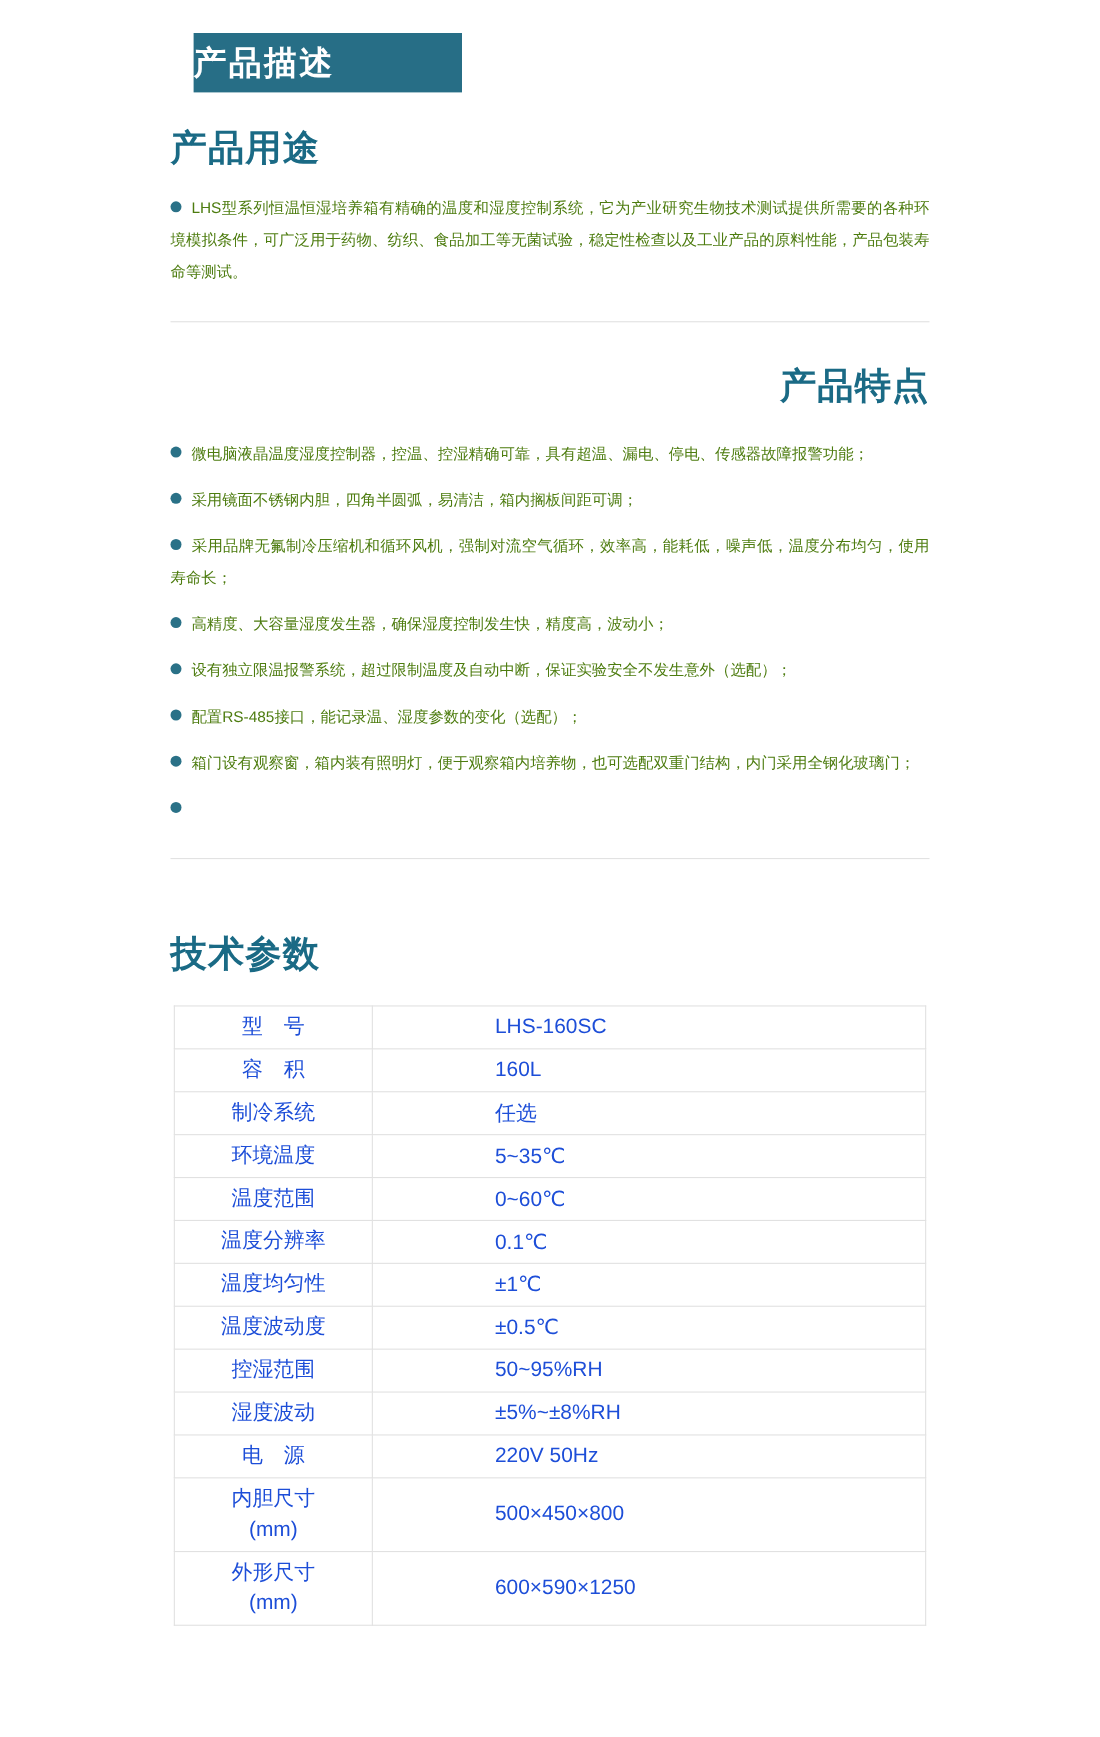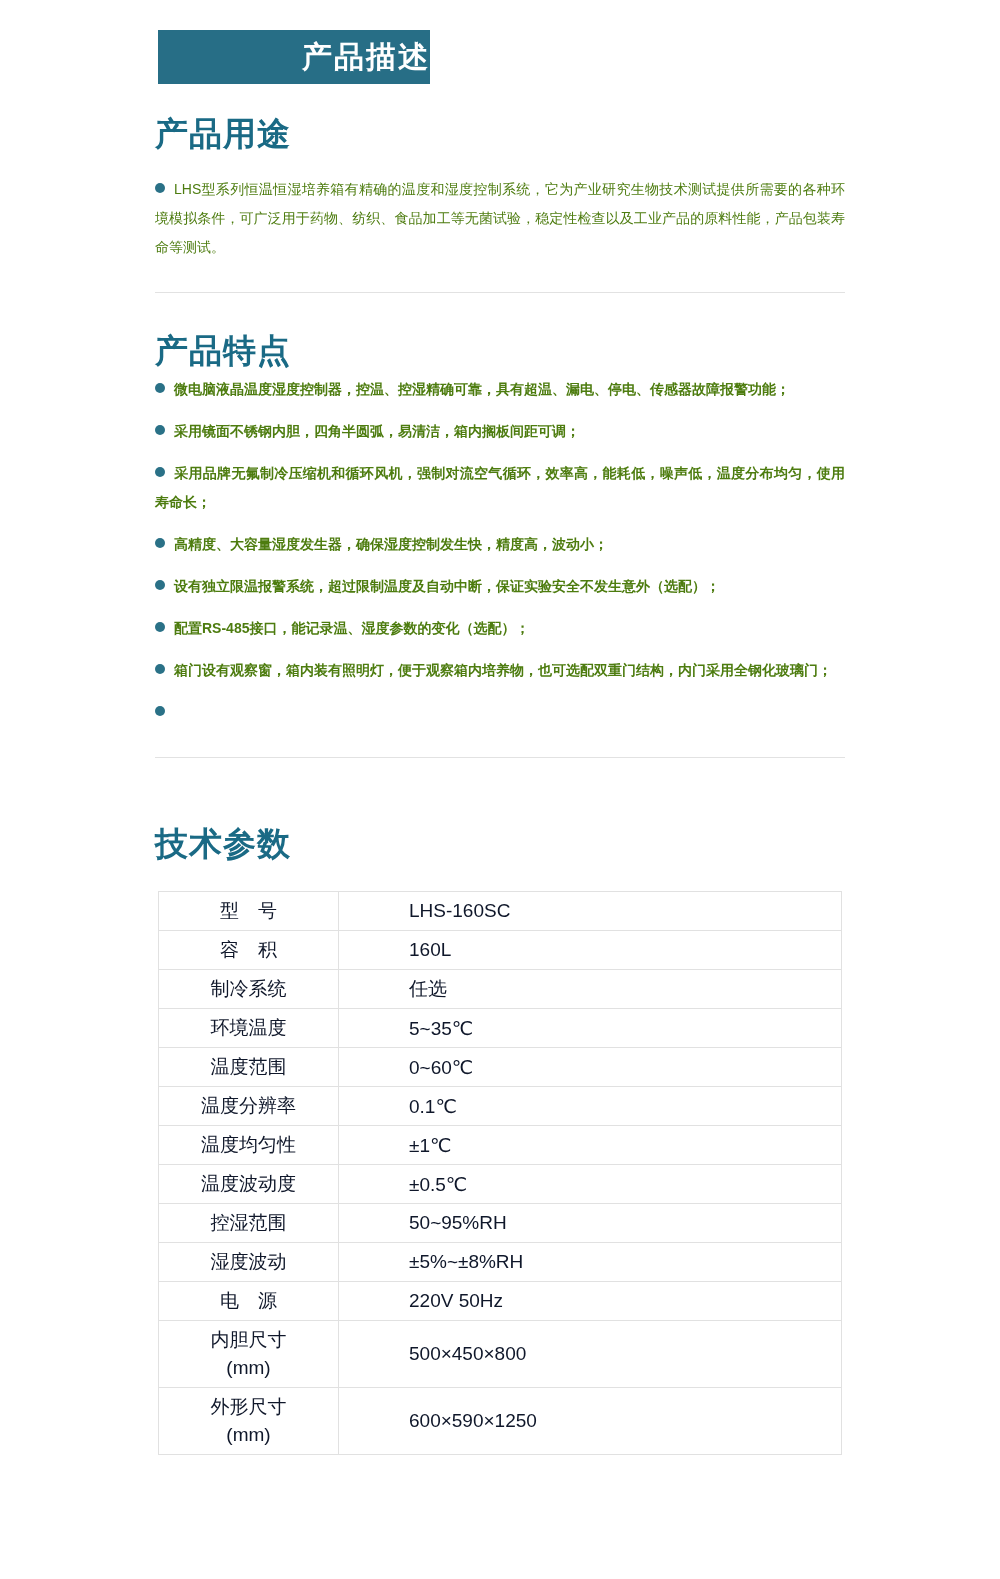--- a/index.html
+++ b/index.html
@@ -12,54 +12,54 @@
     height: 1579px;
     position: relative;
   }
   .content {
     width: 690px;
     margin-left: 155px;
     padding-top: 30px;
   }
   
   .banner {
-    width: 272px;
+    width: 244px;
     height: 54px;
     background: #276e86;
     display: flex;
     align-items: center;
-    justify-content: flex-end;
-    margin-left: 3px;
+    justify-content: flex-start;
+    margin-left: 21px;
   }
   .banner .title {
     color: #ffffff;
     font-size: 30px;
     font-weight: bold;
     letter-spacing: 2px;
   }
   
   h2.sec-heading {
     color: #1a6a85;
     font-size: 33px;
     font-weight: bold;
     letter-spacing: 1px;
   }
   .usage-heading { margin-top: 28px; }
-  .features-heading { margin-top: 36px; }
+  .features-heading { margin-top: 36px; text-align: right; }
   .specs-heading { margin-top: 64px; }
   
   .para, .li {
     font-size: 14px;
     color: #4d7c0f;
     line-height: 29px;
     text-align: justify;
   }
   .para { margin-top: 18px; }
   .li { margin-bottom: 13px; }
-  .features-list { margin-top: 1px; font-weight: bold; }
+  .features-list { margin-top: 24px; }
   .dot {
     display: inline-block;
     width: 10px;
     height: 10px;
     border-radius: 50%;
     background: #2a7187;
     margin-right: 9px;
     vertical-align: 1px;
   }
   .divider {
@@ -71,33 +71,33 @@
   table.specs {
     margin-top: 24px;
     margin-left: 3px;
     width: 684px;
     border-collapse: collapse;
     table-layout: fixed;
   }
   table.specs td {
     border: 1px solid #e1e1e1;
     font-size: 19px;
-    color: #0f172a;
+    color: #1d4ed8;
     height: 39px;
     vertical-align: middle;
   }
   td.spec-label {
     width: 180px;
     text-align: center;
     white-space: pre-line;
     line-height: 28px;
     padding: 5px 4px;
   }
   td.spec-value {
-    padding-left: 70px;
+    padding-left: 111px;
   }
 </style>
 </head>
 <body>
 
 <div class="content">
 
   <div class="banner">
     <span class="title">产品描述</span>
   </div>

